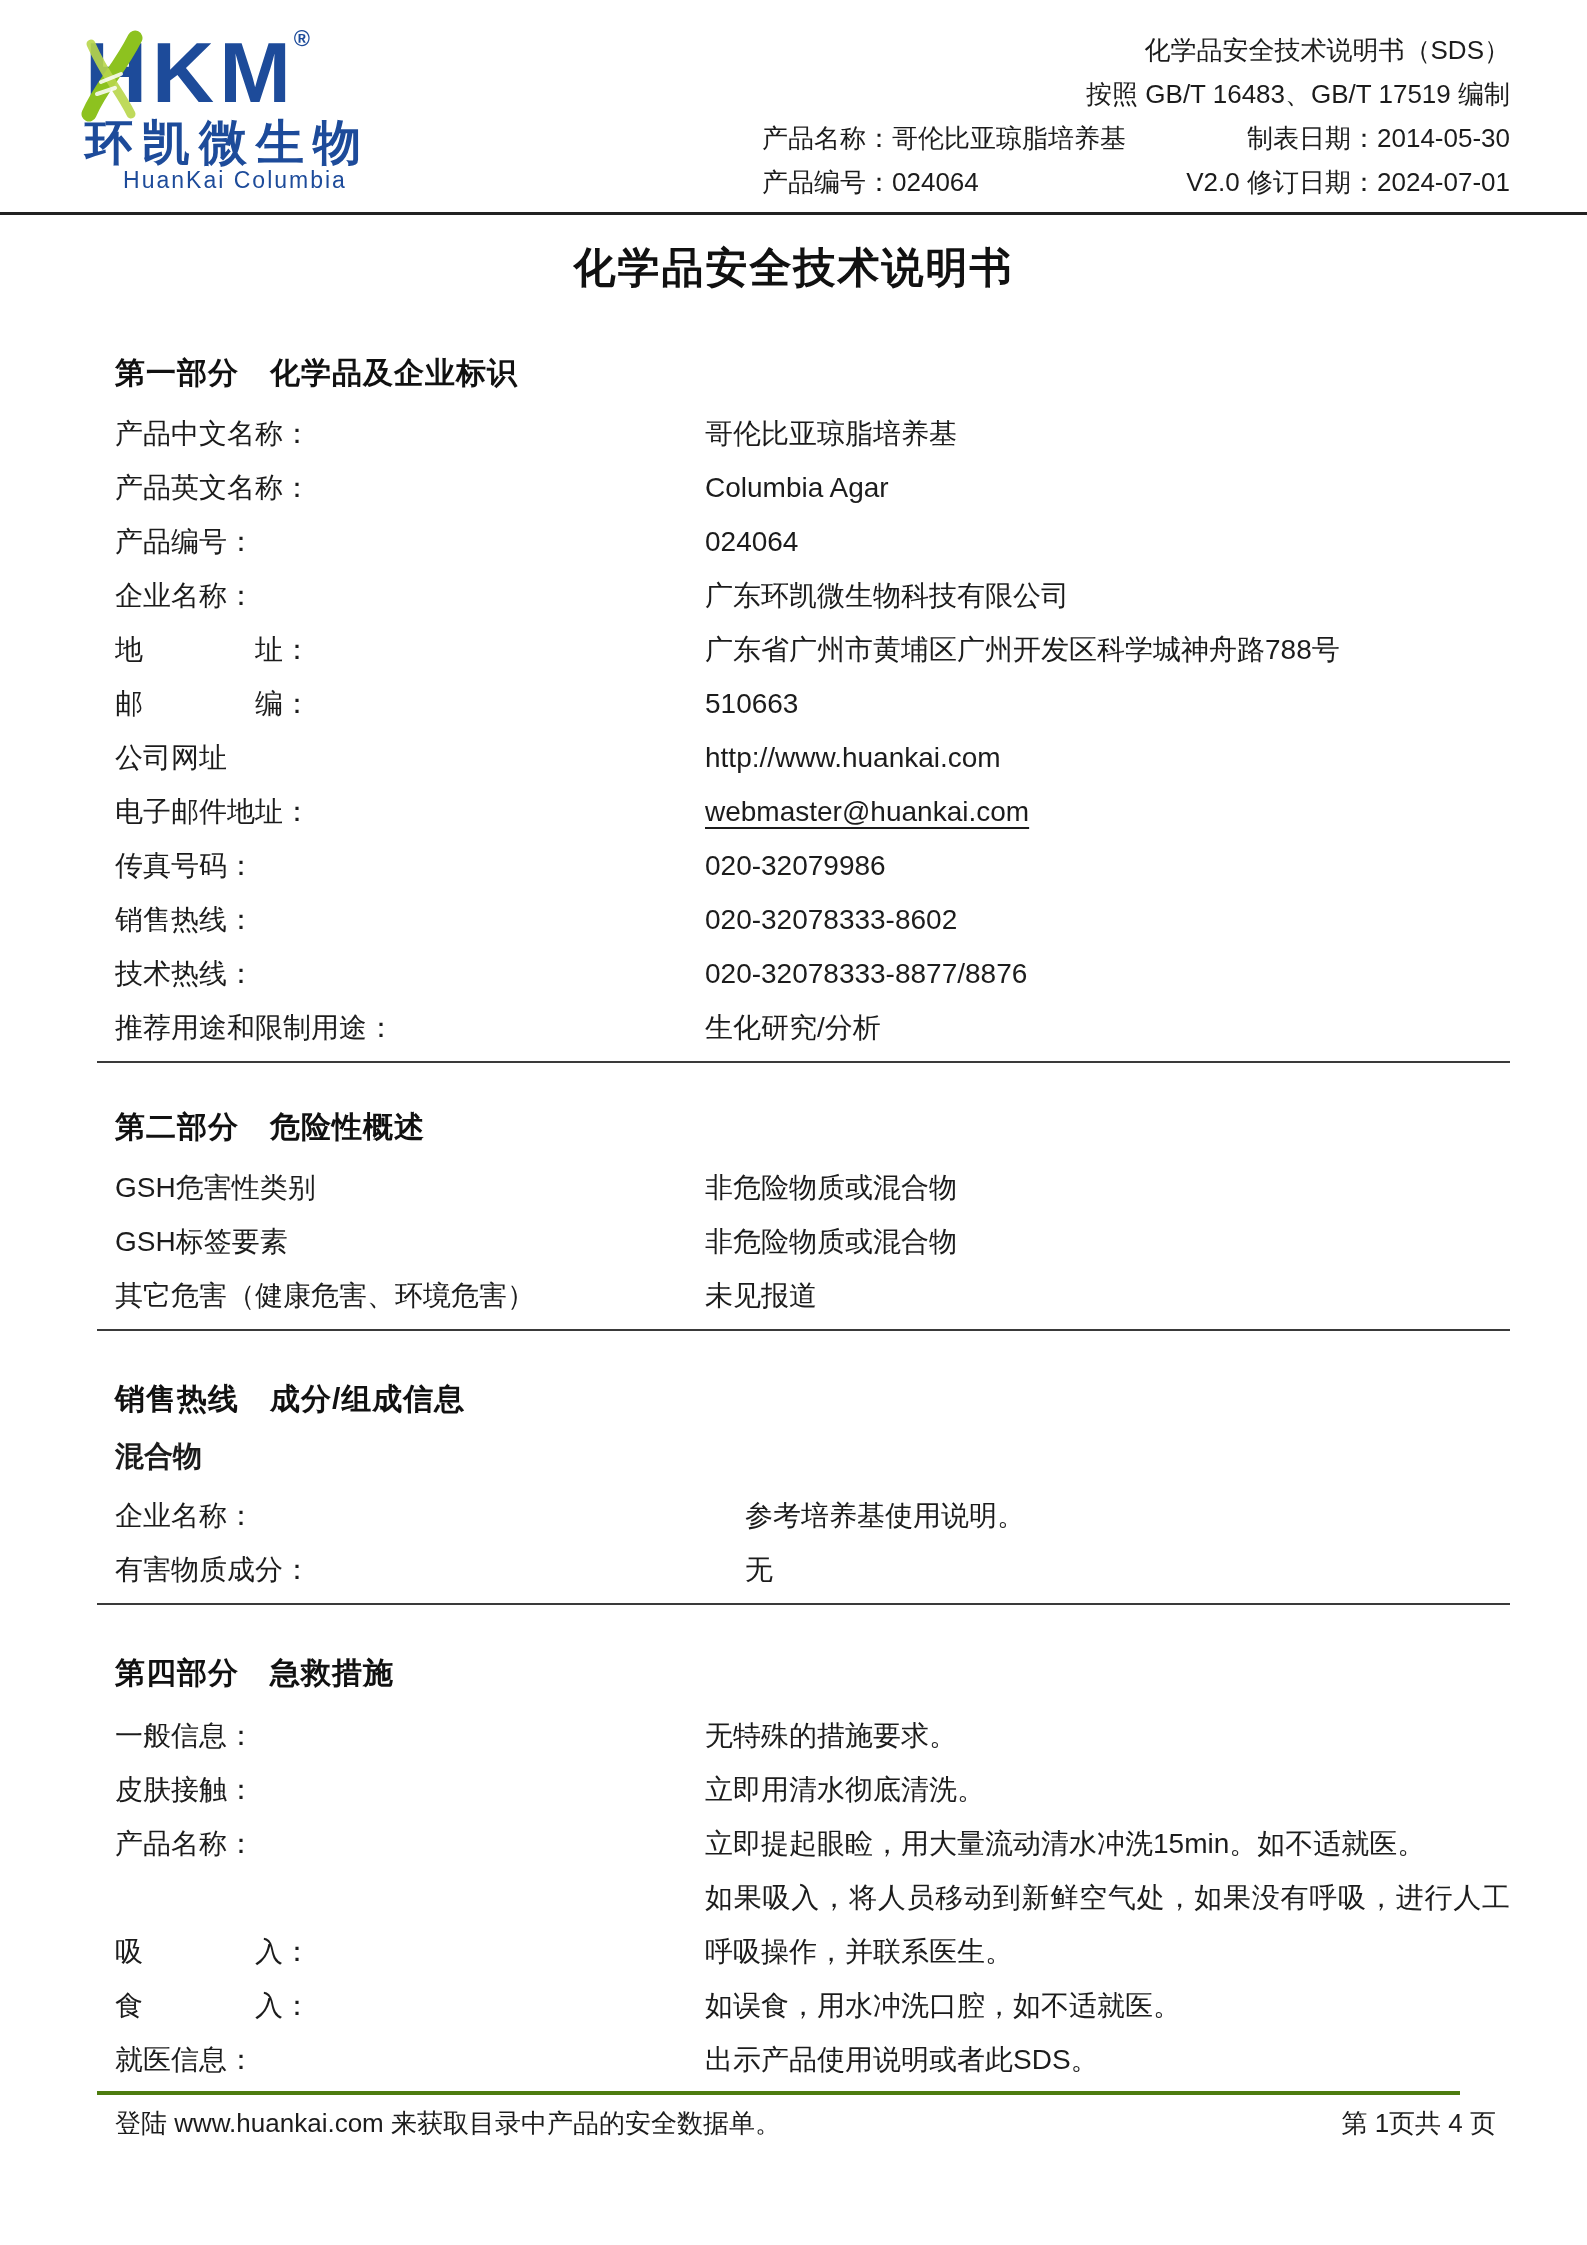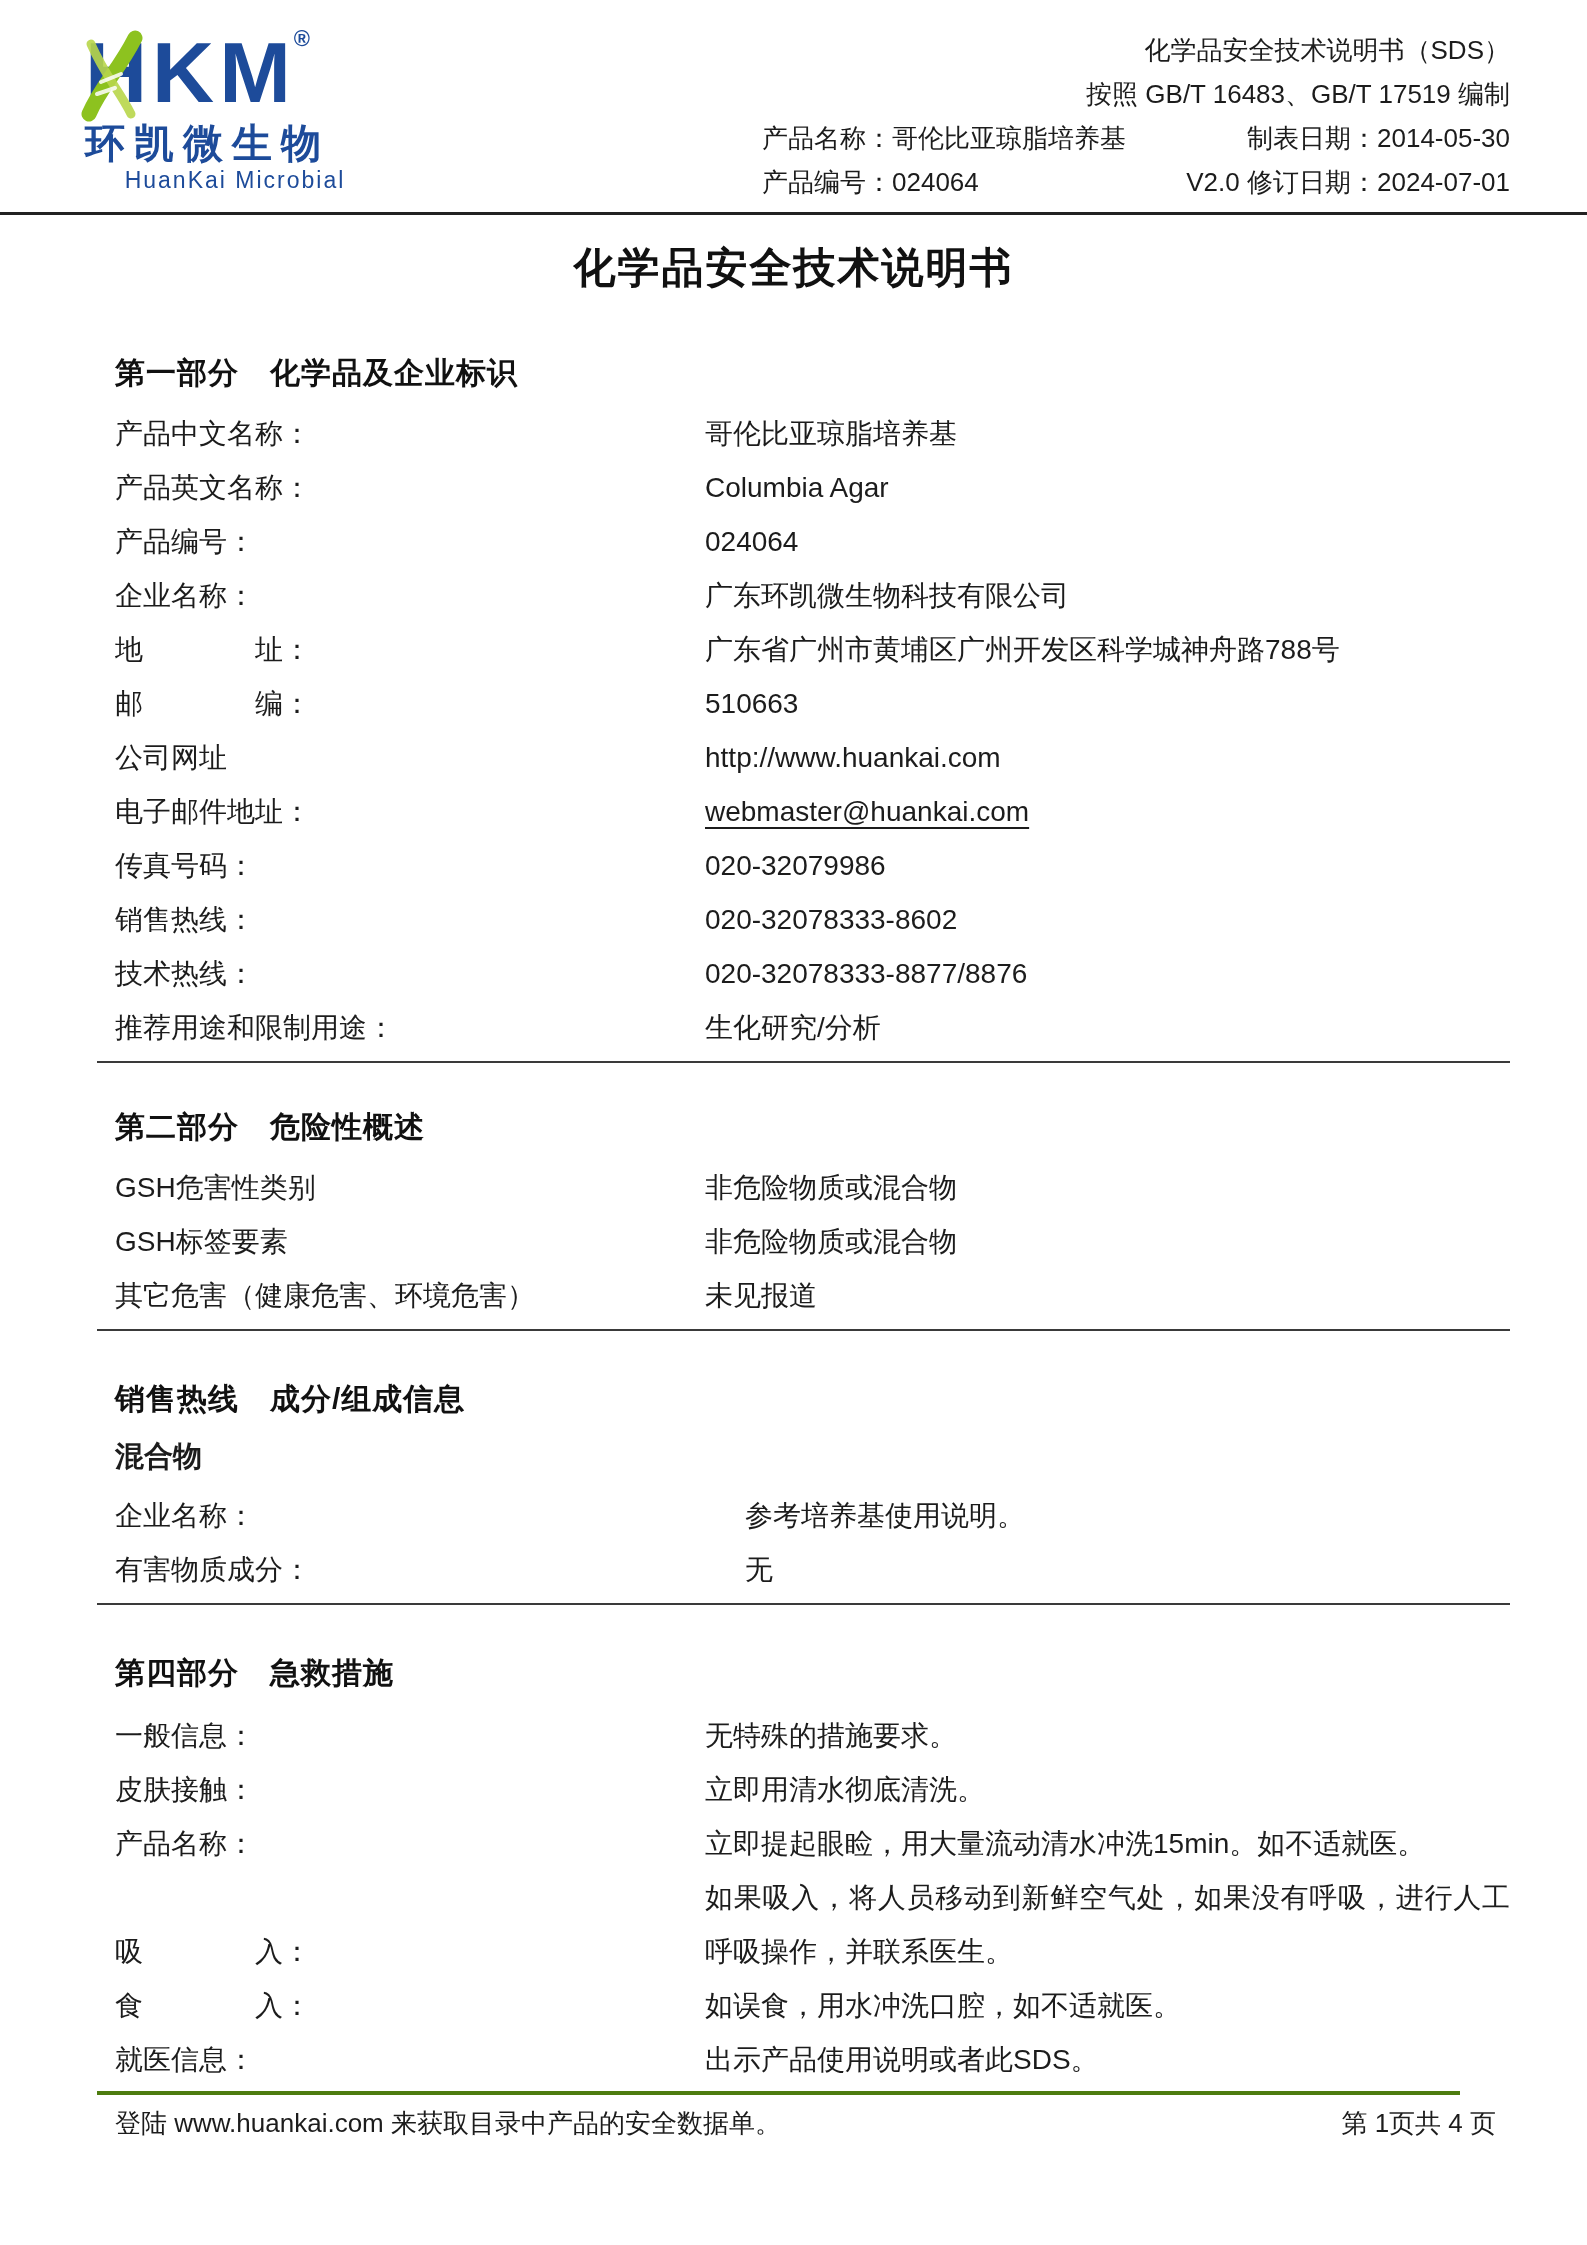--- a/index.html
+++ b/index.html
@@ -6,21 +6,21 @@
   body{width:1587px;height:2245px;font-family:"Liberation Sans","DejaVu Sans",sans-serif;color:#1c1c1c;}
   .page{position:relative;width:1587px;height:2245px;background:#fff;overflow:hidden;}
 
   
   .header{display:flex;align-items:flex-start;padding:26px 77px 8px 85px;border-bottom:3px solid #222;}
   .logo{width:310px;flex:0 0 310px;}
   .logo-top{position:relative;display:inline-block;line-height:1;}
   .hkm{font-size:86px;font-weight:900;color:#1d4b9a;letter-spacing:5px;line-height:92px;}
   .reg{font-size:22px;font-weight:700;color:#1d4b9a;vertical-align:top;position:relative;top:2px;left:-2px;}
   .helix{position:absolute;left:-6px;top:4px;pointer-events:none;}
-  .logo-cn{font-size:40px;font-weight:600;color:#1d4b9a;letter-spacing:9px;line-height:46px;margin-top:2px;}
+  .logo-cn{font-size:48px;font-weight:600;color:#1d4b9a;letter-spacing:9px;line-height:46px;margin-top:2px;}
   .logo-en{font-size:23px;font-weight:500;color:#1d4b9a;letter-spacing:2px;line-height:28px;text-align:center;width:300px;}
   .hdr-right{flex:1;font-size:26px;line-height:44px;padding-top:2px;}
   .t1,.t2{text-align:right;}
   .t34{display:flex;}
   .t34 .hl{margin-left:auto;width:393px;text-align:left;white-space:nowrap;}
   .t34 .hr{width:355px;text-align:right;white-space:nowrap;}
 
   
   h1{margin:26px 0 0;font-size:42px;line-height:54px;font-weight:700;text-align:center;letter-spacing:2px;color:#111;}
 
@@ -56,21 +56,21 @@
     <div class="logo">
       <div class="logo-top">
         <span class="hkm">HKM</span><span class="reg">®</span>
         <svg class="helix" width="74" height="92" viewBox="0 0 74 92">
           <path d="M10 84 C 22 56, 40 40, 56 8" stroke="#8dc21f" stroke-width="15" stroke-linecap="round" fill="none"></path>
           <path d="M52 84 C 40 60, 26 46, 12 14" stroke="#b8d64a" stroke-width="9" stroke-linecap="round" fill="none" opacity="0.9"></path>
           <path d="M22 52 L 42 44 M18 64 L 36 58" stroke="#ffffff" stroke-width="4" stroke-linecap="round" opacity="0.85"></path>
         </svg>
       </div>
       <div class="logo-cn">环凯微生物</div>
-      <div class="logo-en">HuanKai Microbial</div>
+      <div class="logo-en">HuanKai Columbia</div>
     </div>
 
     <div class="hdr-right">
       <div class="t1">化学品安全技术说明书（SDS）</div>
       <div class="t2">按照 GB/T 16483、GB/T 17519 编制</div>
       <div class="t34">
         <span class="hl"><span>产品名称：</span><span>哥伦比亚琼脂培养基</span></span>
         <span class="hr"><span>制表日期：</span><span>2014-05-30</span></span>
       </div>
       <div class="t34">

